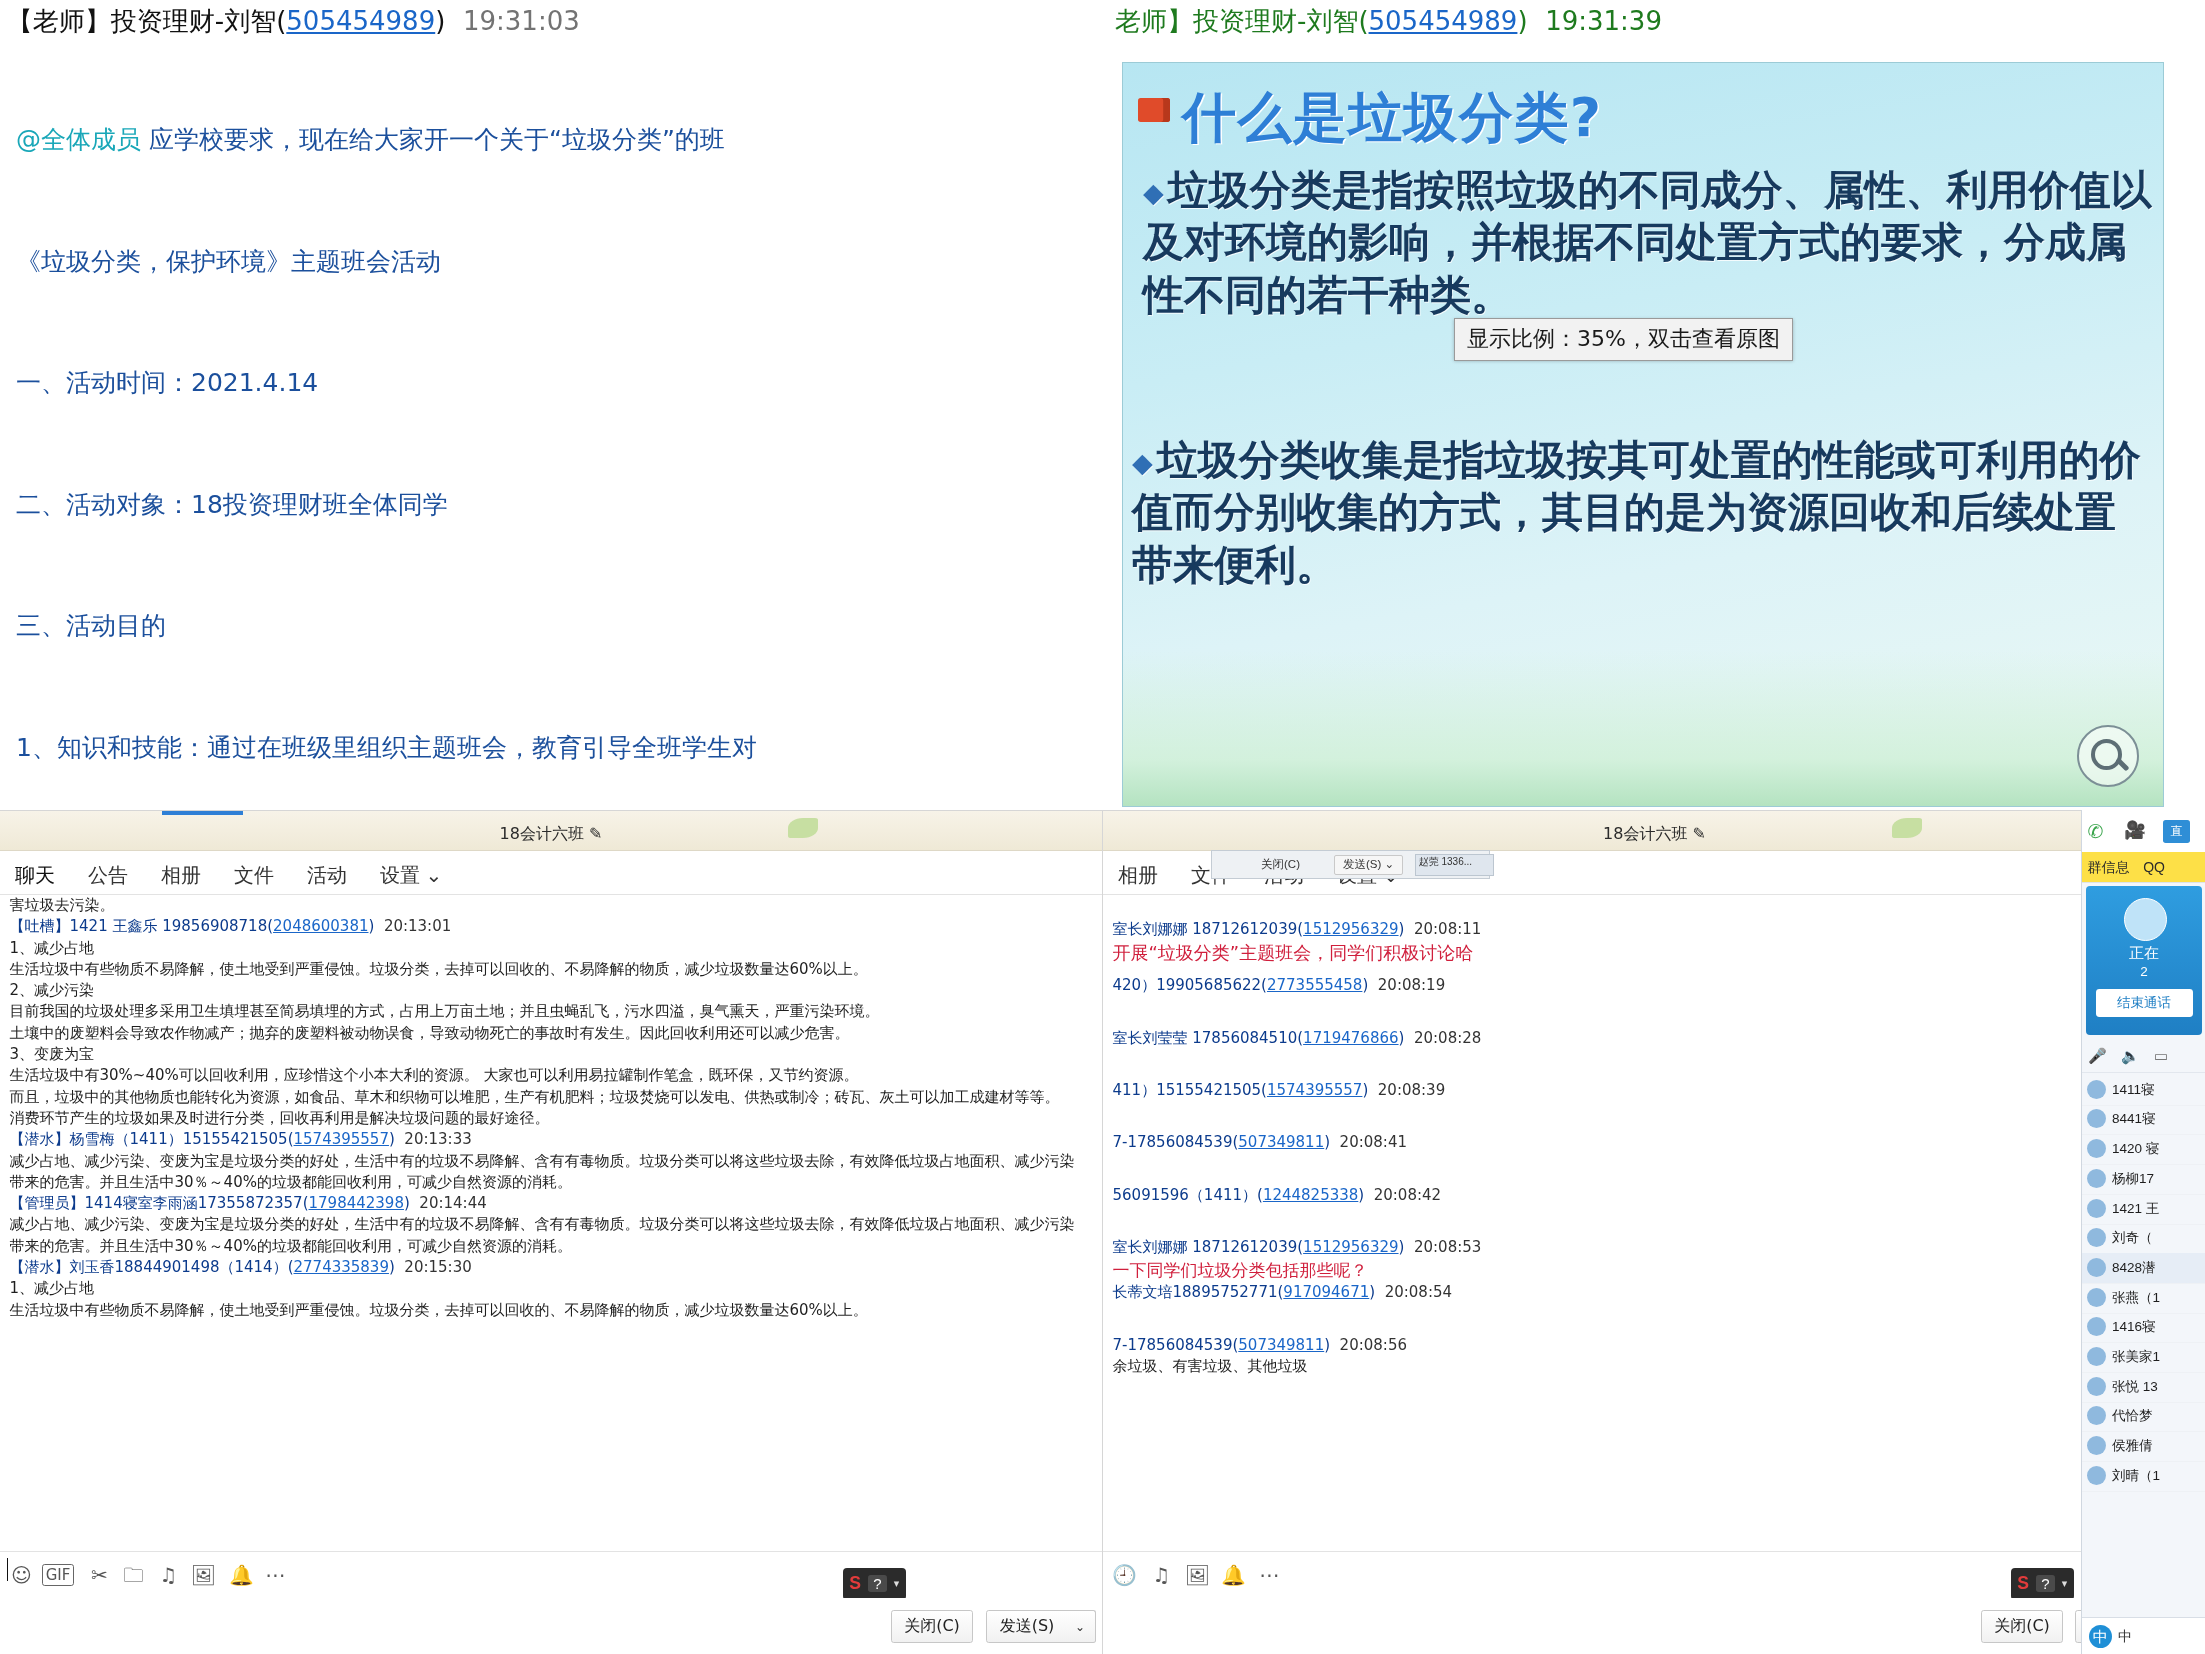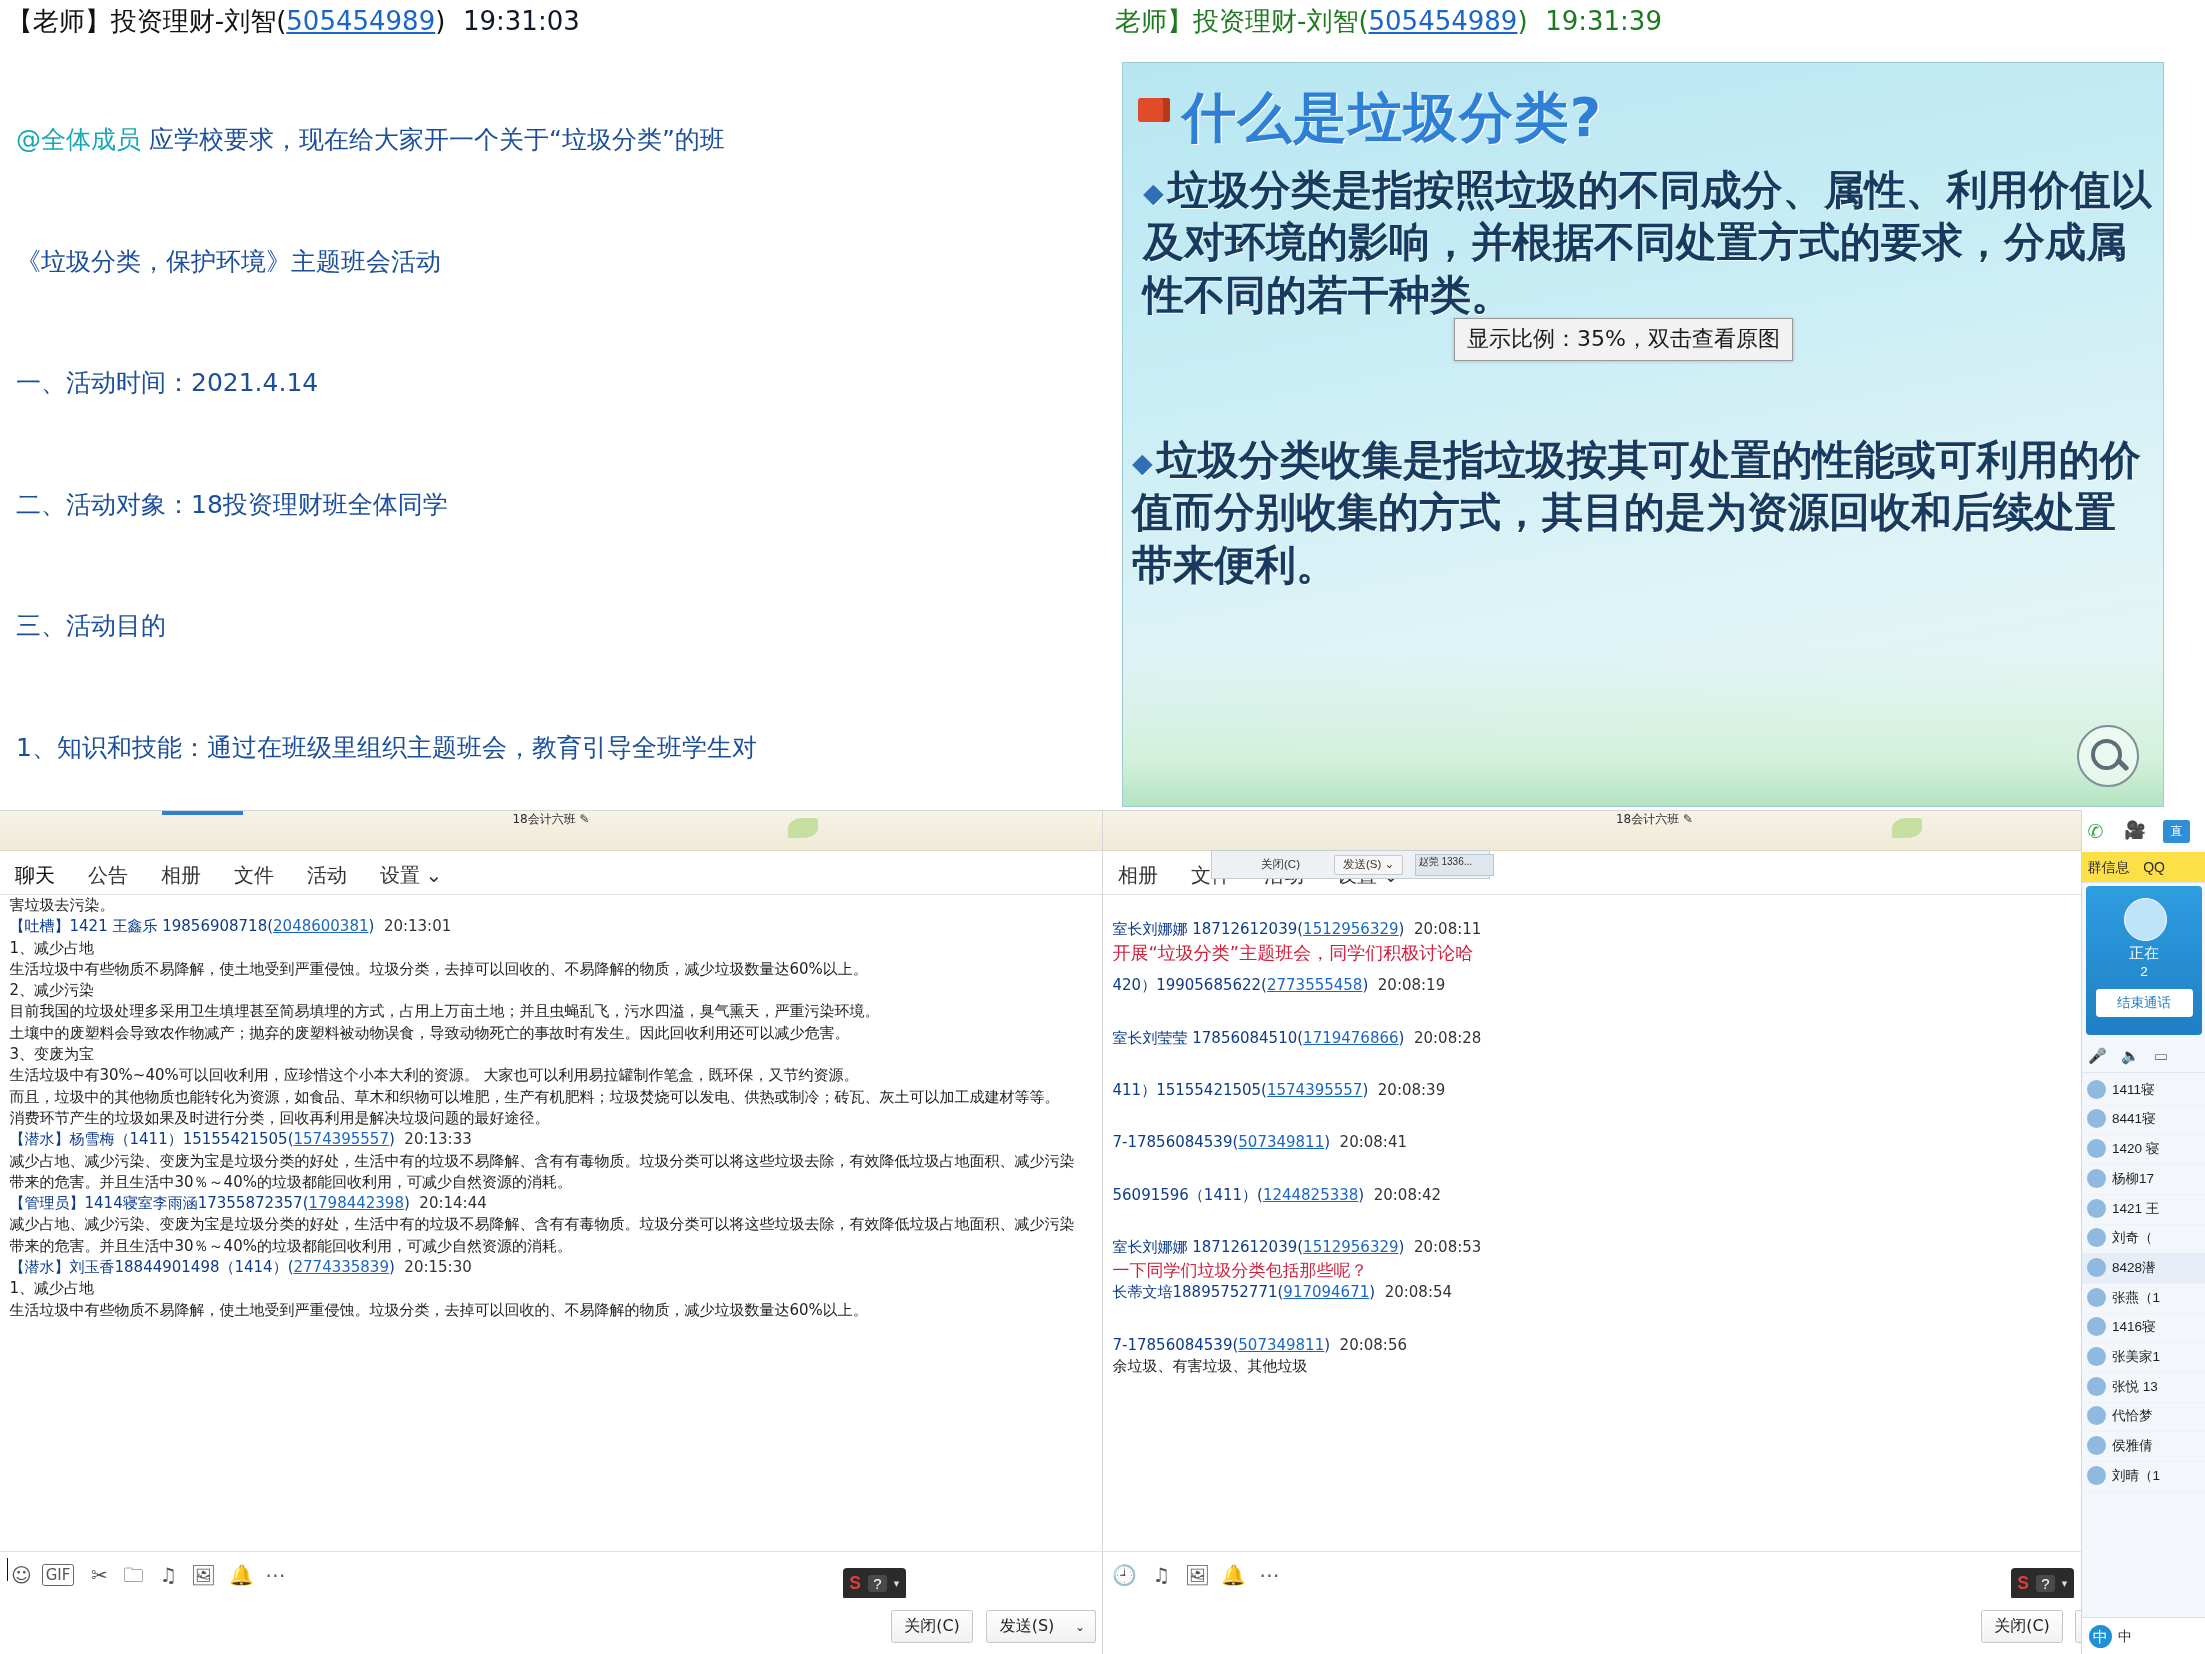--- a/index.html
+++ b/index.html
@@ -17,21 +17,21 @@
     left:0;top:0;width:1107px;height:810px;
     background:#ffffff;
     overflow:hidden;
   }
   #left-announce .hdr{
     position:absolute;left:6.8px;top:4px;
     font-size:26px;color:#111;white-space:nowrap;
     font-family:"DejaVu Sans",sans-serif;
   }
   #left-announce .hdr .uin{color:#1a66c8;text-decoration:underline;}
-  #left-announce .hdr .time{color:#0f172a;margin-left:17.6px;}
+  #left-announce .hdr .time{color:#737373;margin-left:17.6px;}
   #left-announce .body{
     position:absolute;left:16px;top:39px;width:1080px;
     font-size:25px;line-height:1.62;color:#1b4f9c;
     font-family:"DejaVu Sans",sans-serif;
     white-space:pre-wrap;
   }
   #left-announce .atall{color:#19a7b8;}
   .ln{white-space:nowrap;overflow:hidden;}
 
   
@@ -110,22 +110,22 @@
   #chat-right{
     left:1102px;top:810px;width:1103px;height:844px;
     background:#ffffff;border-top:0.7px solid #d6d6d6;border-left:0.7px solid #d6d6d6;
   }
   .win-title{
     position:absolute;top:0;left:0;right:0;height:39px;
     background:linear-gradient(180deg,#f7f3e8 0%,#efe9d6 100%);
     border-bottom:0.7px solid #ded8c6;
   }
   .win-title .t{
-    position:absolute;left:0;right:0;top:0;text-align:center;
-    font-size:12px;color:#2b2b2b;font-family:"DejaVu Sans",sans-serif;
+    position:absolute;left:0;right:0;top:13px;text-align:center;
+    font-size:16px;color:#2b2b2b;font-family:"DejaVu Sans",sans-serif;
   }
   .win-title .leaf{
     position:absolute;right:284px;top:6.8px;width:30px;height:20px;
     background:#c7dfa2;border-radius:50% 10% 50% 10%;
   }
   .blue-bar{
     position:absolute;left:162px;top:0;width:81px;height:4px;background:#2e7fd6;
   }
   .tabs{
     position:absolute;top:41px;left:0;right:0;height:42px;

